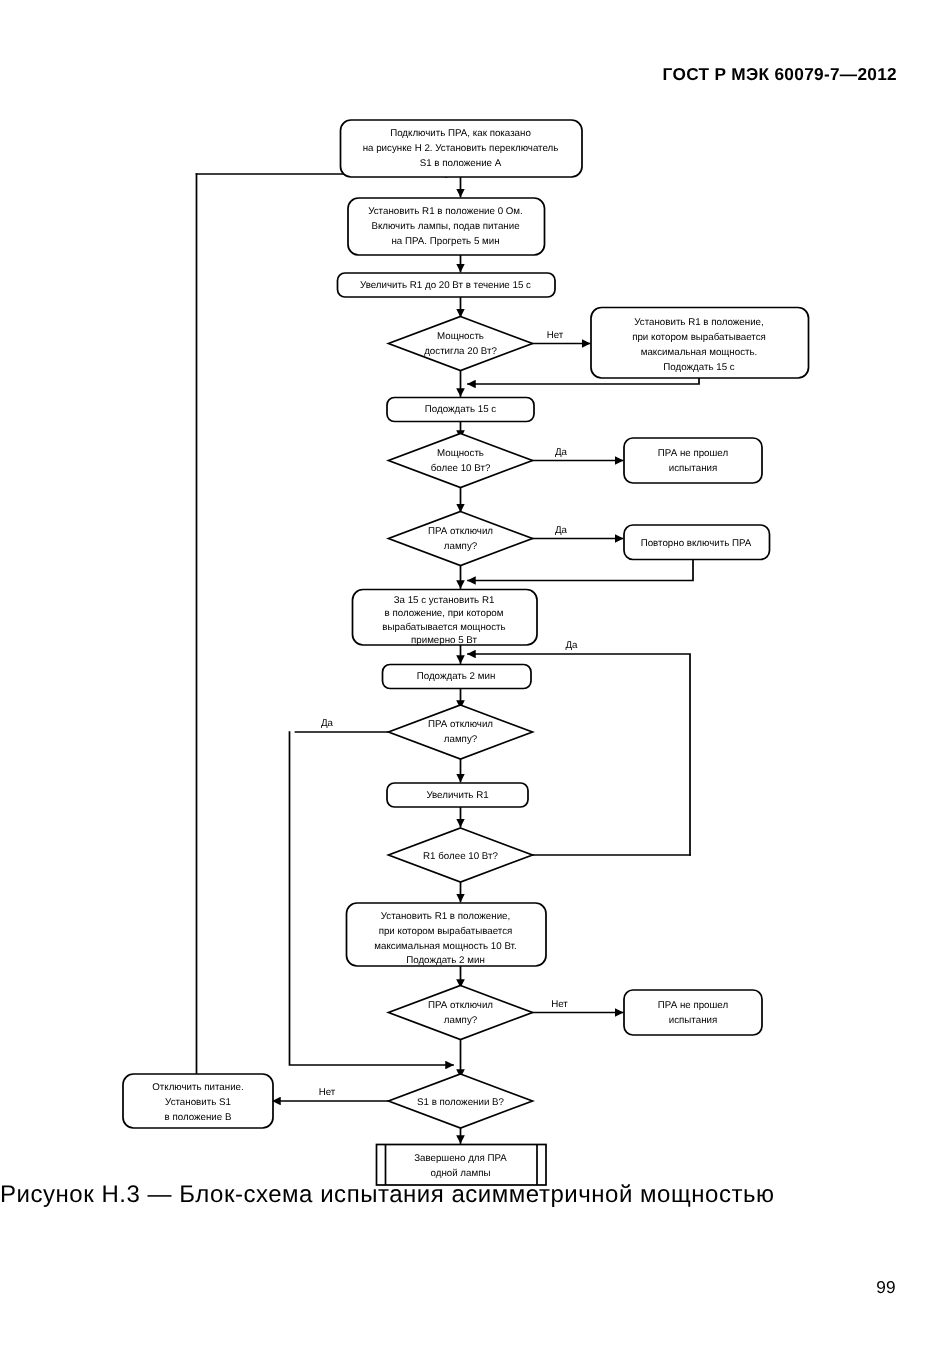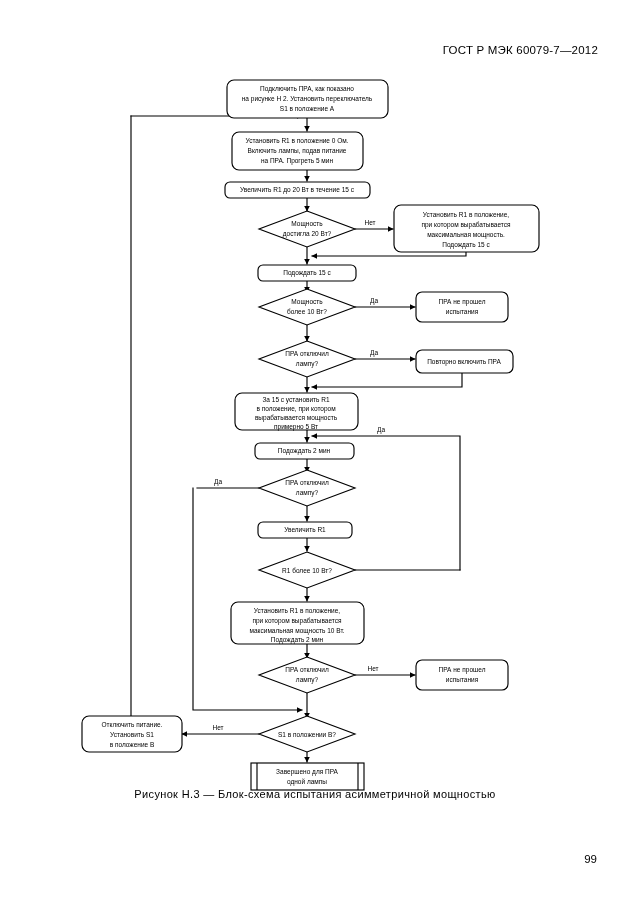--- a/index.html
+++ b/index.html
@@ -20,38 +20,38 @@
     position: absolute;
     inset: 0;
     width: 630px;
     height: 913px;
   }
   .doc-header {
     position: absolute;
     top: 44px;
     right: 32px;
     font-size: 11.5px;
-    font-weight: normal;
+    font-weight: bold;
     letter-spacing: 0.2px;
     white-space: nowrap;
     text-align: center;
   }
   .page-number {
     position: absolute;
     bottom: 48px;
     right: 33px;
     font-size: 11.5px;
   }
   .figure-caption {
     position: absolute;
     top: 788px;
     left: 0;
     width: 630px;
-    text-align: center;
-    font-size: 11px;
+    text-align: left;
+    font-size: 16px;
     letter-spacing: 0.35px;
   }
   .flow-svg {
     position: absolute;
     top: 0;
     left: 0;
   }
   .node-shape {
     fill: #ffffff;
     stroke: #000000;

